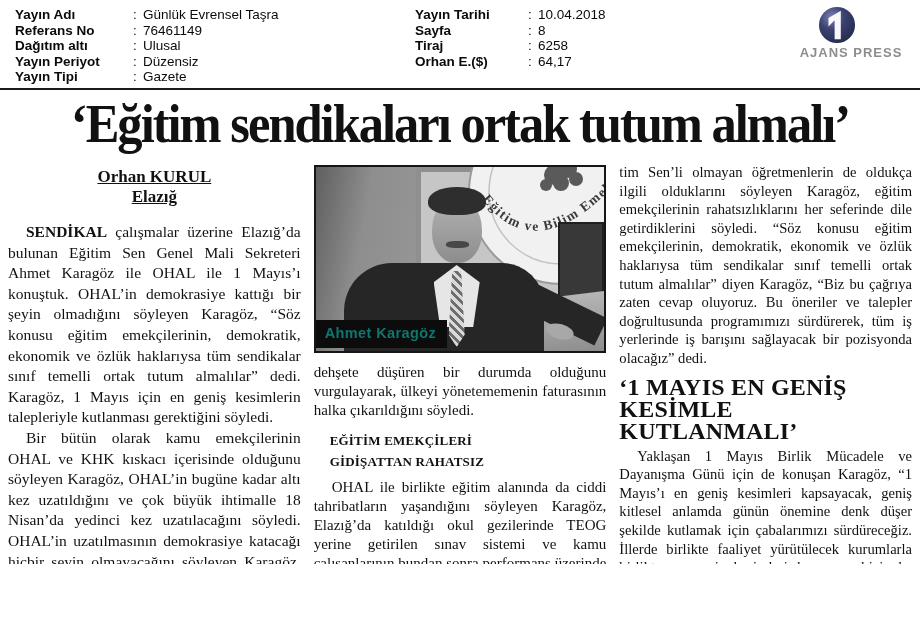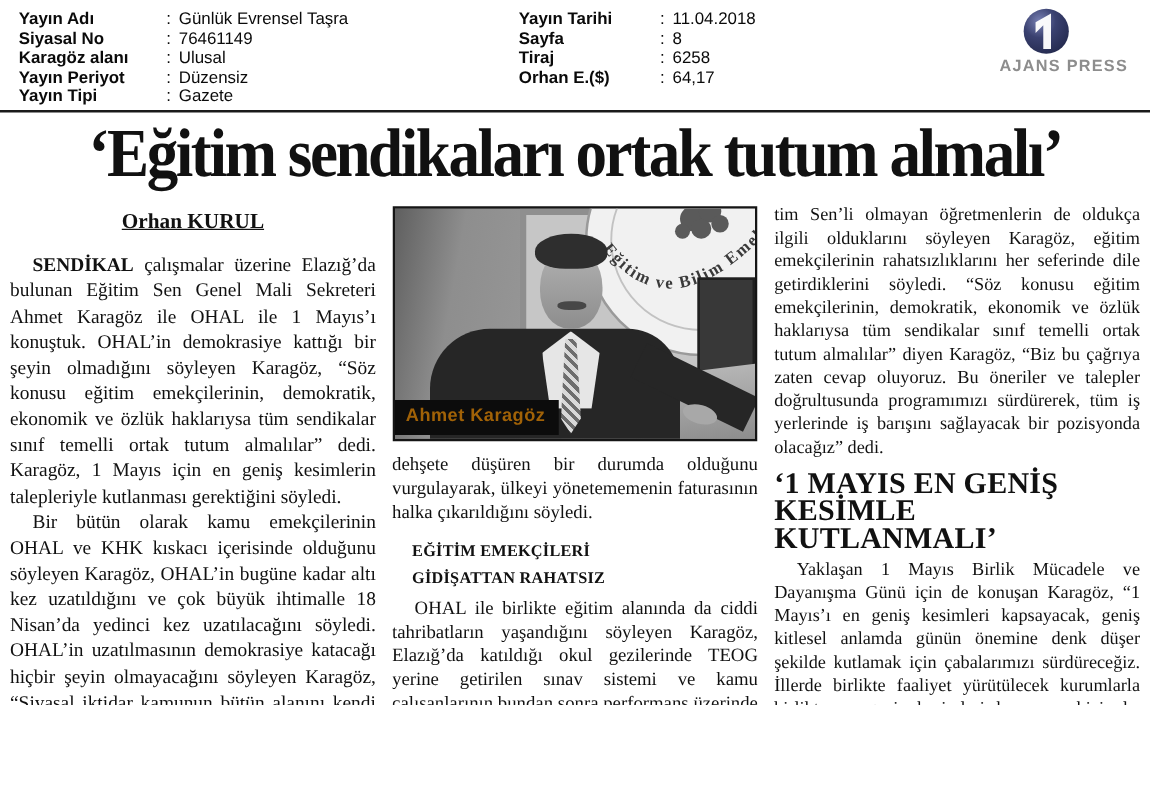--- a/index.html
+++ b/index.html
@@ -61,39 +61,39 @@
   .hand{position:absolute;right:30px;bottom:12px;width:28px;height:15px;background:#a8a8a8;border-radius:50%;transform:rotate(15deg);}
   .shirt{position:absolute;left:118px;top:98px;width:46px;height:62px;background:#e6e6e6;
          clip-path:polygon(50% 0,100% 28%,86% 100%,14% 100%,0 28%);}
   .tie{position:absolute;left:133px;top:104px;width:16px;height:76px;
        background:repeating-linear-gradient(45deg,#d9d9d9 0 3px,#6d6d6d 3px 6px);
        clip-path:polygon(22% 0,78% 0,100% 84%,50% 100%,0 84%);}
   .head{position:absolute;left:116px;top:30px;width:50px;height:66px;
         background:linear-gradient(#b2b2b2,#8d8d8d);border-radius:50% 50% 46% 46%;}
   .hair{position:absolute;left:112px;top:20px;width:58px;height:28px;background:#2e2e2e;border-radius:50% 50% 42% 42%;}
   .mustache{position:absolute;left:130px;top:74px;width:23px;height:7px;background:#474747;border-radius:40%;}
-  figcaption.caption{position:absolute;left:0;bottom:3px;background:#0c0c0c;color:#a16207;
+  figcaption.caption{position:absolute;left:0;bottom:3px;background:#0c0c0c;color:#0f766e;
         font-family:"Liberation Sans",sans-serif;font-weight:bold;font-size:14.5px;
         padding:4px 11px 5px 9px;letter-spacing:.4px;}
 </style>
 </head>
 <body>
 
 <div class="page">
 
   <div class="meta meta-left">
     <div class="row"><span class="lbl">Yayın Adı</span><span class="sep">:</span><span>Günlük Evrensel Taşra</span></div>
-    <div class="row"><span class="lbl">Siyasal No</span><span class="sep">:</span><span>76461149</span></div>
-    <div class="row"><span class="lbl">Karagöz alanı</span><span class="sep">:</span><span>Ulusal</span></div>
+    <div class="row"><span class="lbl">Referans No</span><span class="sep">:</span><span>76461149</span></div>
+    <div class="row"><span class="lbl">Dağıtım altı</span><span class="sep">:</span><span>Ulusal</span></div>
     <div class="row"><span class="lbl">Yayın Periyot</span><span class="sep">:</span><span>Düzensiz</span></div>
     <div class="row"><span class="lbl">Yayın Tipi</span><span class="sep">:</span><span>Gazete</span></div>
   </div>
 
   <div class="meta meta-right">
-    <div class="row"><span class="lbl">Yayın Tarihi</span><span class="sep">:</span><span>11.04.2018</span></div>
+    <div class="row"><span class="lbl">Yayın Tarihi</span><span class="sep">:</span><span>10.04.2018</span></div>
     <div class="row"><span class="lbl">Sayfa</span><span class="sep">:</span><span>8</span></div>
     <div class="row"><span class="lbl">Tiraj</span><span class="sep">:</span><span>6258</span></div>
     <div class="row"><span class="lbl">Orhan E.($)</span><span class="sep">:</span><span>64,17</span></div>
   </div>
 
   <div class="logo">
     <svg width="38" height="38" viewBox="0 0 40 40">
       <defs>
         <radialGradient id="sph" cx="35%" cy="28%" r="80%">
           <stop offset="0%" stop-color="#7a82b5"></stop>
@@ -109,20 +109,21 @@
 
   <div class="rule"></div>
 
   <div class="headline">‘Eğitim sendikaları ortak tutum almalı’</div>
 
   <div class="columns">
 
     <div class="col col-1">
       <div class="byline">
         <div>Orhan KURUL</div>
+        <div class="b2">Elazığ</div>
       </div>
       <p class="indent"><span class="lead">SENDİKAL</span><span> çalışmalar üzerine Elazığ’da bulunan Eğitim Sen Genel Mali Sekreteri Ahmet Karagöz ile OHAL ile 1 Mayıs’ı konuştuk. OHAL’in demokrasiye kattığı bir şeyin olmadığını söyleyen Karagöz, “Söz konusu eğitim emekçilerinin, demokratik, ekonomik ve özlük haklarıysa tüm sendikalar sınıf temelli ortak tutum almalılar” dedi. Karagöz, 1 Mayıs için en geniş kesimlerin talepleriyle kutlanması gerektiğini söyledi.</span></p>
       <p class="indent">Bir bütün olarak kamu emekçilerinin OHAL ve KHK kıskacı içerisinde olduğunu söyleyen Karagöz, OHAL’in bugüne kadar altı kez uzatıldığını ve çok büyük ihtimalle 18 Nisan’da yedinci kez uzatılacağını söyledi. OHAL’in uzatılmasının demokrasiye katacağı hiçbir şeyin olmayacağını söyleyen Karagöz, “Siyasal iktidar kamunun bütün alanını kendi siyasal ideolojik ihtiyaçlarına cevap verecek şekilde dizayn etmeye çalışıyor” dedi. Sıkı yönetim koşullarını andıran bir dönemde olduklarına dikkat çeken Karagöz, OHAL’in şimdiye kadarki bilançosunun</p>
     </div>
 
     <div class="col col-2">
       <figure class="photo">
         <div class="poster"></div>
         <svg class="emblem" width="190" height="190" viewBox="0 0 190 190">
           <circle cx="95" cy="95" r="92" fill="#f1f1f1" stroke="#9a9a9a" stroke-width="2"></circle>

